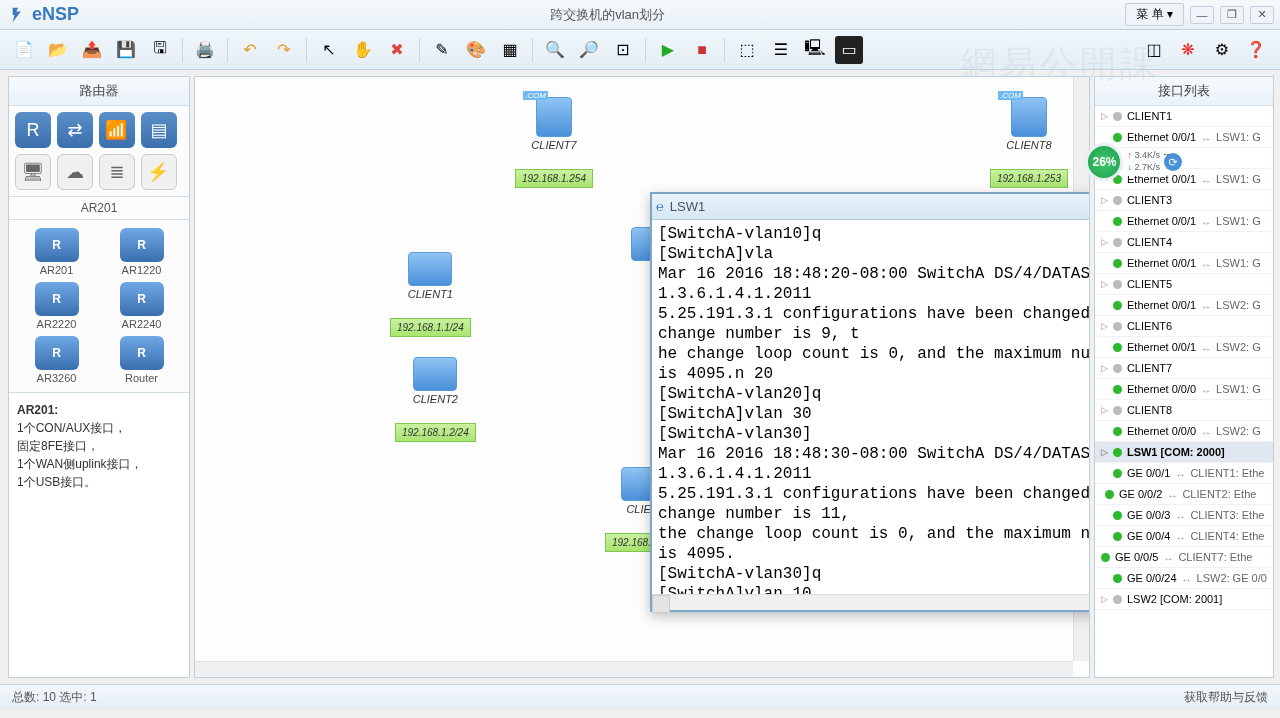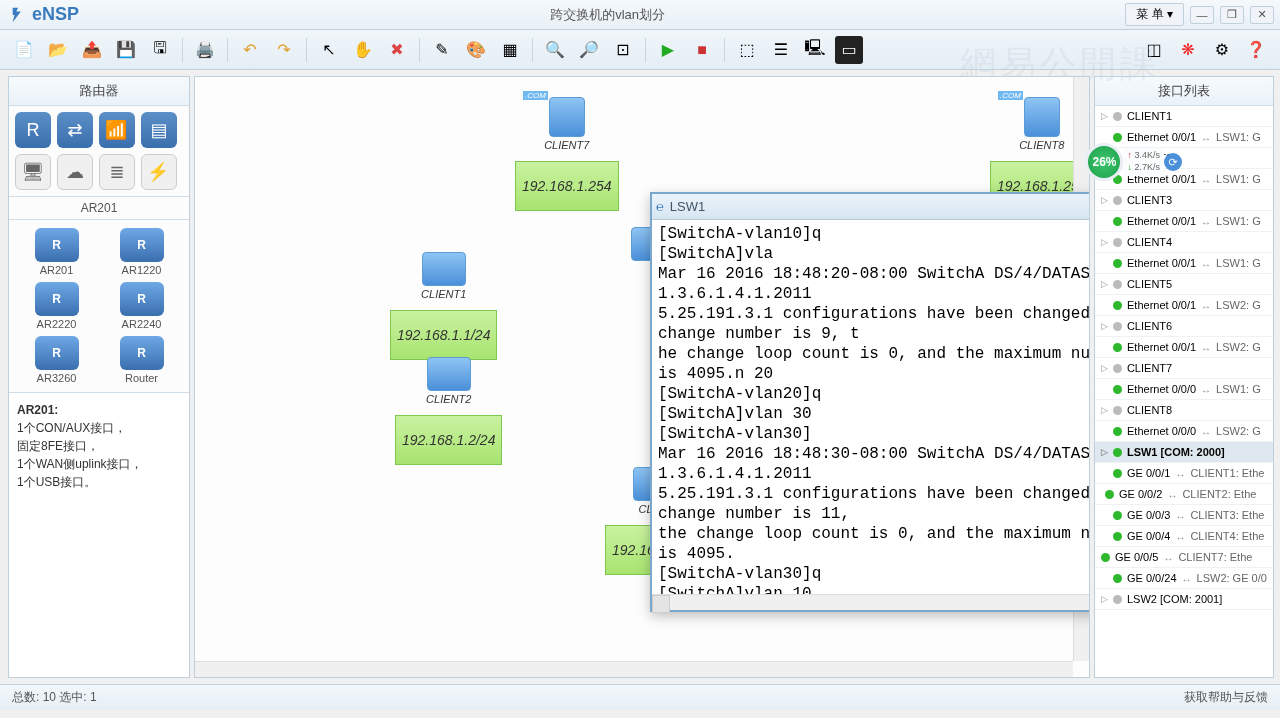--- a/index.html
+++ b/index.html
@@ -33,21 +33,21 @@
 
 .canvas-wrap { flex:1; position:relative; margin:6px 4px; border:1px solid #bcd0de; background:#fdfdfd; overflow:hidden; }
 .canvas { position:absolute; inset:0; }
 .scrollbar-v { position:absolute; right:0; top:0; bottom:16px; width:16px; background:#f0f0f0; border-left:1px solid #ddd; }
 .scrollbar-h { position:absolute; bottom:0; left:0; right:16px; height:16px; background:#f0f0f0; border-top:1px solid #ddd; }
 
 .node { position:absolute; text-align:center; font-size:11px; color:#333;font-style:italic; }
 .node .nicon { width:44px; height:34px; margin:0 auto; background:linear-gradient(#8fc4f4,#4a90d9); border-radius:4px; border:1px solid #5a9dd6; display:flex; align-items:center; justify-content:center; font-size:10px; color:#fff; }
 .node .nicon.server { background:linear-gradient(#8fc4f4,#4a90d9); width:36px; height:40px; }
 .node .lbl { margin-top:2px; }
-.ip { background:linear-gradient(#c9f2a0,#a8e470); border:1px solid #7ec850; padding:16px 6px; font-size:14px; color:#333; display:inline-block; margin-top:10px; }
+.ip { background:linear-gradient(#c9f2a0,#a8e470); border:1px solid #7ec850; padding:3px 6px; font-size:10px; color:#333; display:inline-block; margin-top:18px; }
 .link { stroke:#333; stroke-width:1.2; }
 .port-dot { fill:#2db82d; }
 
 .terminal { position:absolute; left:455px; top:115px; width:612px; height:420px; background:#fff; border:2px solid #7aa8cc; box-shadow:0 4px 12px rgba(0,0,0,0.25); display:flex; flex-direction:column; }
 .term-title { height:26px; background:linear-gradient(#eaf3fa,#d6e6f2); border-bottom:1px solid #b0c8da; display:flex; align-items:center; padding:0 4px; font-size:13px; color:#456; }
 .term-title .t-icon { color:#3a7bbf; font-weight:bold; margin-right:6px; }
 .term-title .t-spacer { flex:1; }
 .term-body { flex:1; background:#fff; color:#000; font-family:"Courier New",monospace; font-size:16px; padding:4px 6px; overflow:auto; white-space:pre-wrap; line-height:1.25; }
 .term-scroll-h { height:16px; background:#f0f0f0; border-top:1px solid #ddd; position:relative; }
 .term-scroll-h::before, .term-scroll-h::after { content:''; position:absolute; top:0; width:16px; height:16px; background:#e4e4e4; border:1px solid #ccc; }

